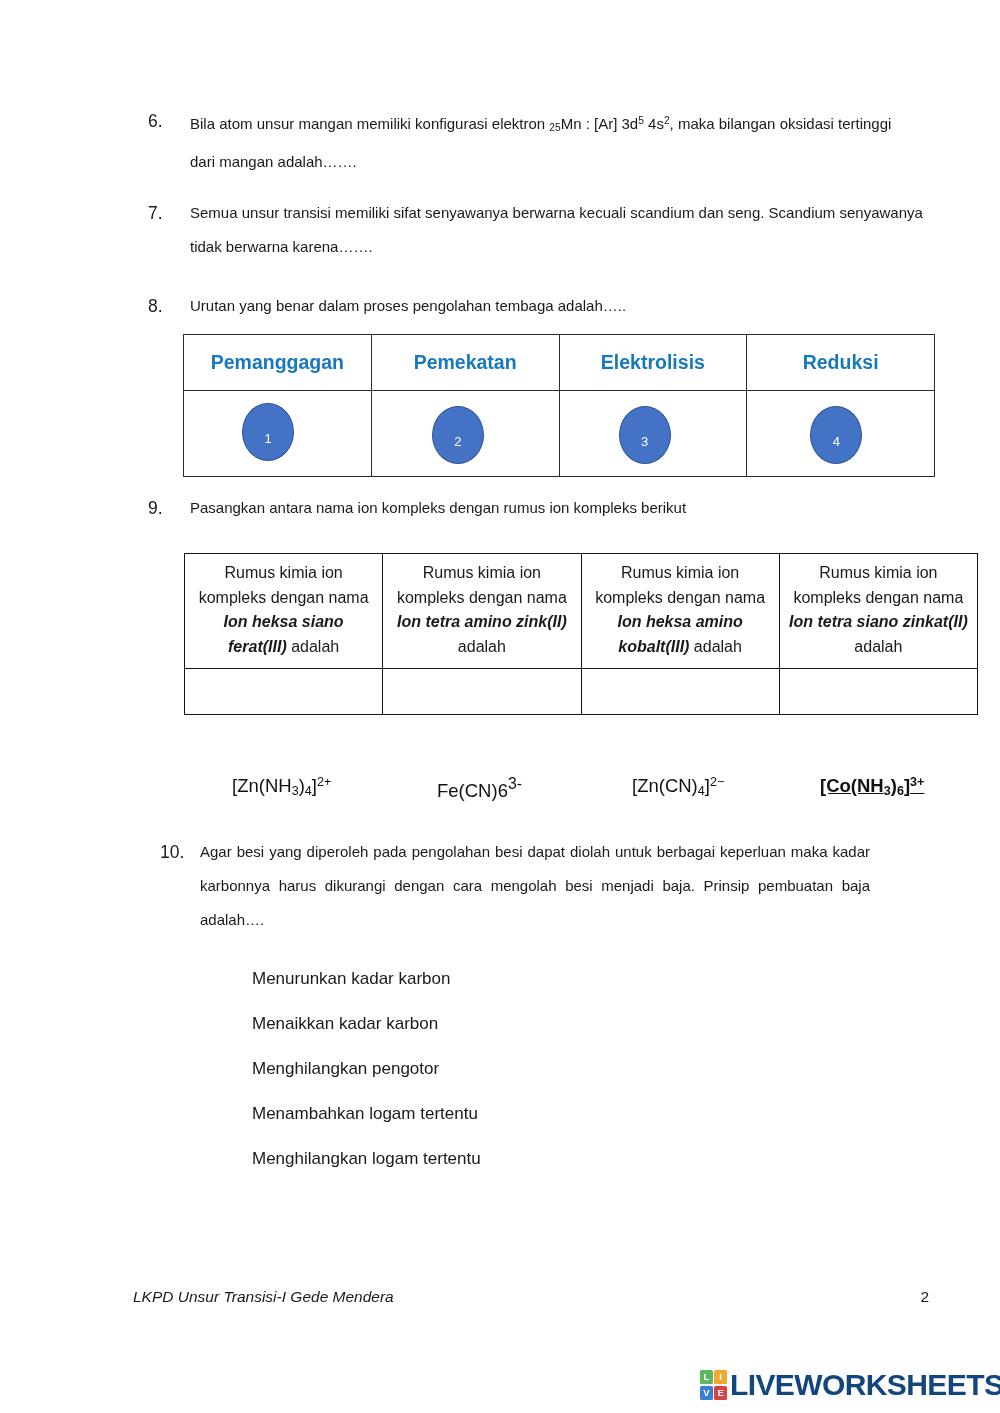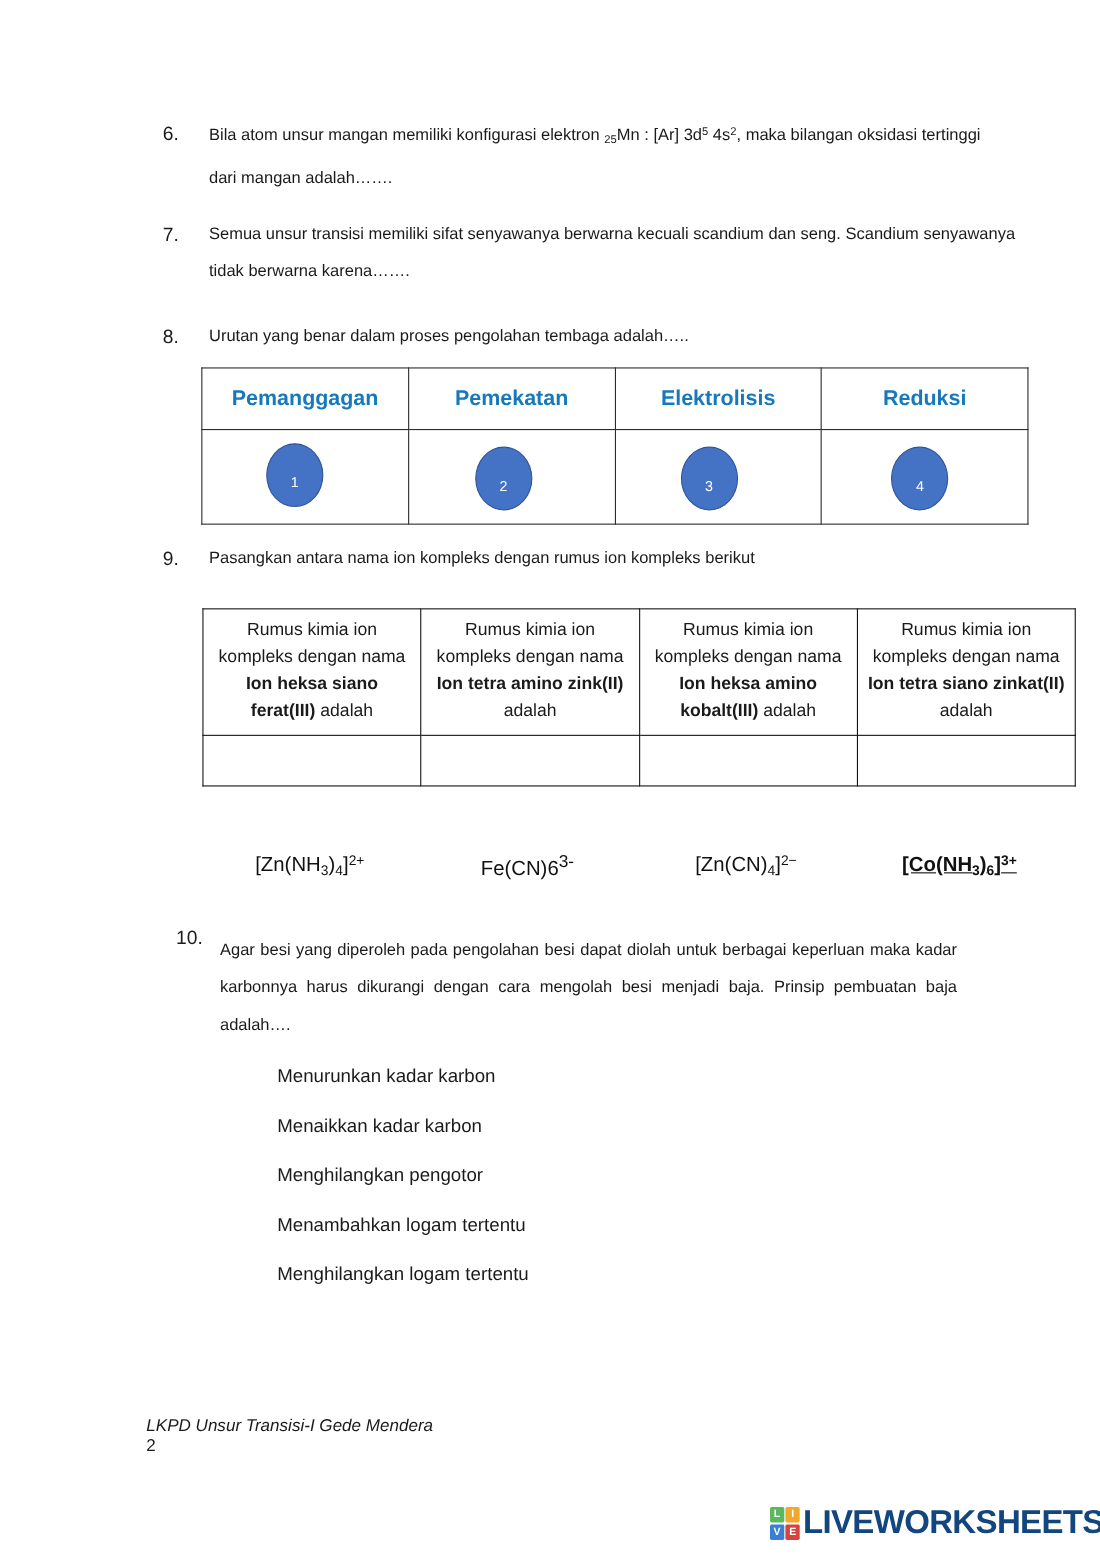--- a/index.html
+++ b/index.html
@@ -94,21 +94,21 @@
   .tbl9 td {
     border: 1.4px solid #141414;
     padding: 7px 8px 9px;
     vertical-align: top;
     text-align: center;
     font-size: 16px;
     line-height: 24.5px;
     color: #1a1a1a;
   }
   .tbl9 td.blank { height: 46px; }
-  .tbl9 b { font-weight: bold; }
+  .tbl9 b { font-style: italic; font-weight: bold; }
 
   
   .formulas {
     position: absolute;
     left: 0; top: 775px;
     width: 1000px;
     height: 34px;
   }
   .formula {
     position: absolute;
@@ -135,21 +135,20 @@
   .footer {
     position: absolute;
     left: 133px; top: 1288px;
     width: 796px;
     display: flex;
     justify-content: space-between;
     align-items: baseline;
     font-size: 15.5px;
     font-style: italic;
     color: #1a1a1a;
-    flex-direction: column;
   }
   .footer .pageno { font-style: normal; }
 
   
   .lw {
     position: absolute;
     left: 700px; top: 1370px;
     display: flex;
     align-items: center;
     gap: 3px;
@@ -259,21 +258,21 @@
 
     <div class="formula f2"><span>Fe(CN)6</span><sup style="font-size:0.85em; vertical-align:0.5em;">3-</sup></div>
 
     <div class="formula f3"><span>[Zn(CN)</span><sub>4</sub><span>]</span><sup>2−</sup></div>
 
     <div class="formula f4"><span>[Co(NH</span><sub>3</sub><span>)</span><sub>6</sub><span>]</span><sup>3+</sup></div>
   </div>
 
   <div class="q" style="left:160px; top:835px; width:710px;">
     <div class="q-num" style="width:40px; flex:0 0 40px;">10.</div>
-    <div class="q-body justify" style="width:670px;margin-top:12px;">Agar besi yang diperoleh pada pengolahan besi dapat diolah untuk berbagai keperluan maka kadar karbonnya harus dikurangi dengan cara mengolah besi menjadi baja. Prinsip pembuatan baja adalah….</div>
+    <div class="q-body justify" style="width:670px;">Agar besi yang diperoleh pada pengolahan besi dapat diolah untuk berbagai keperluan maka kadar karbonnya harus dikurangi dengan cara mengolah besi menjadi baja. Prinsip pembuatan baja adalah….</div>
   </div>
 
   <div class="options">
     <div class="option">Menurunkan kadar karbon</div>
     <div class="option">Menaikkan kadar karbon</div>
     <div class="option">Menghilangkan pengotor</div>
     <div class="option">Menambahkan logam tertentu</div>
     <div class="option">Menghilangkan logam tertentu</div>
   </div>
 

